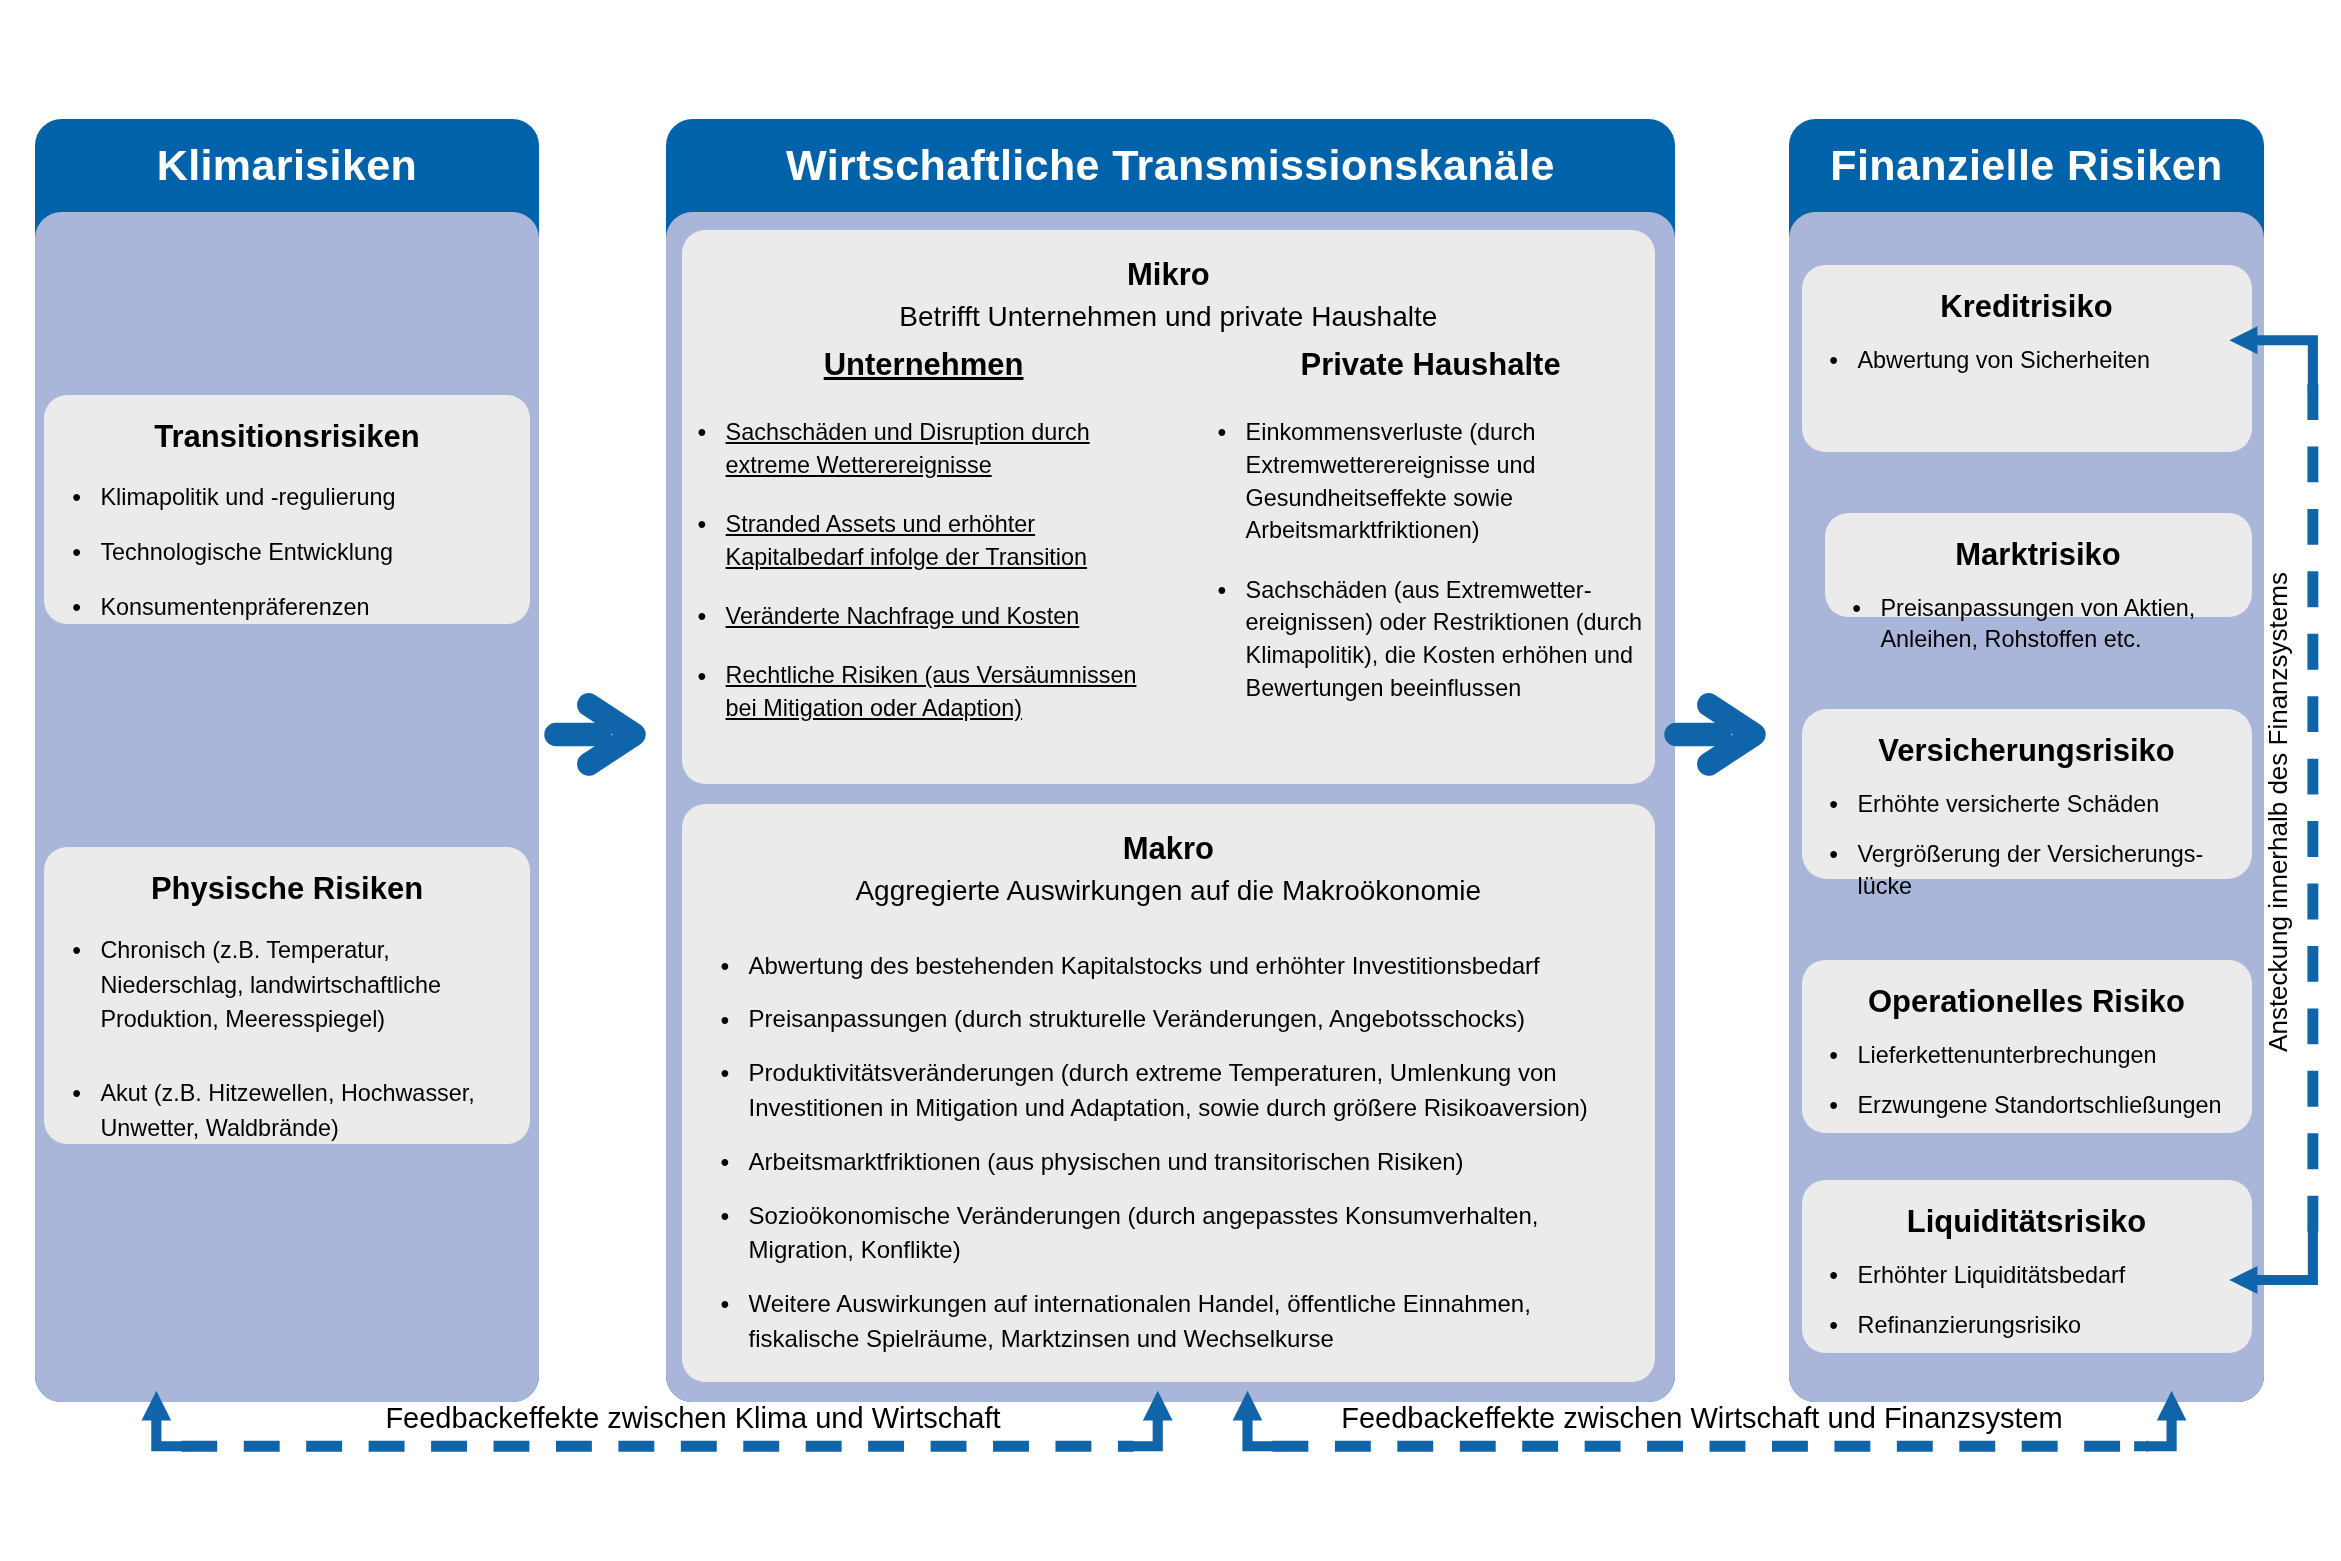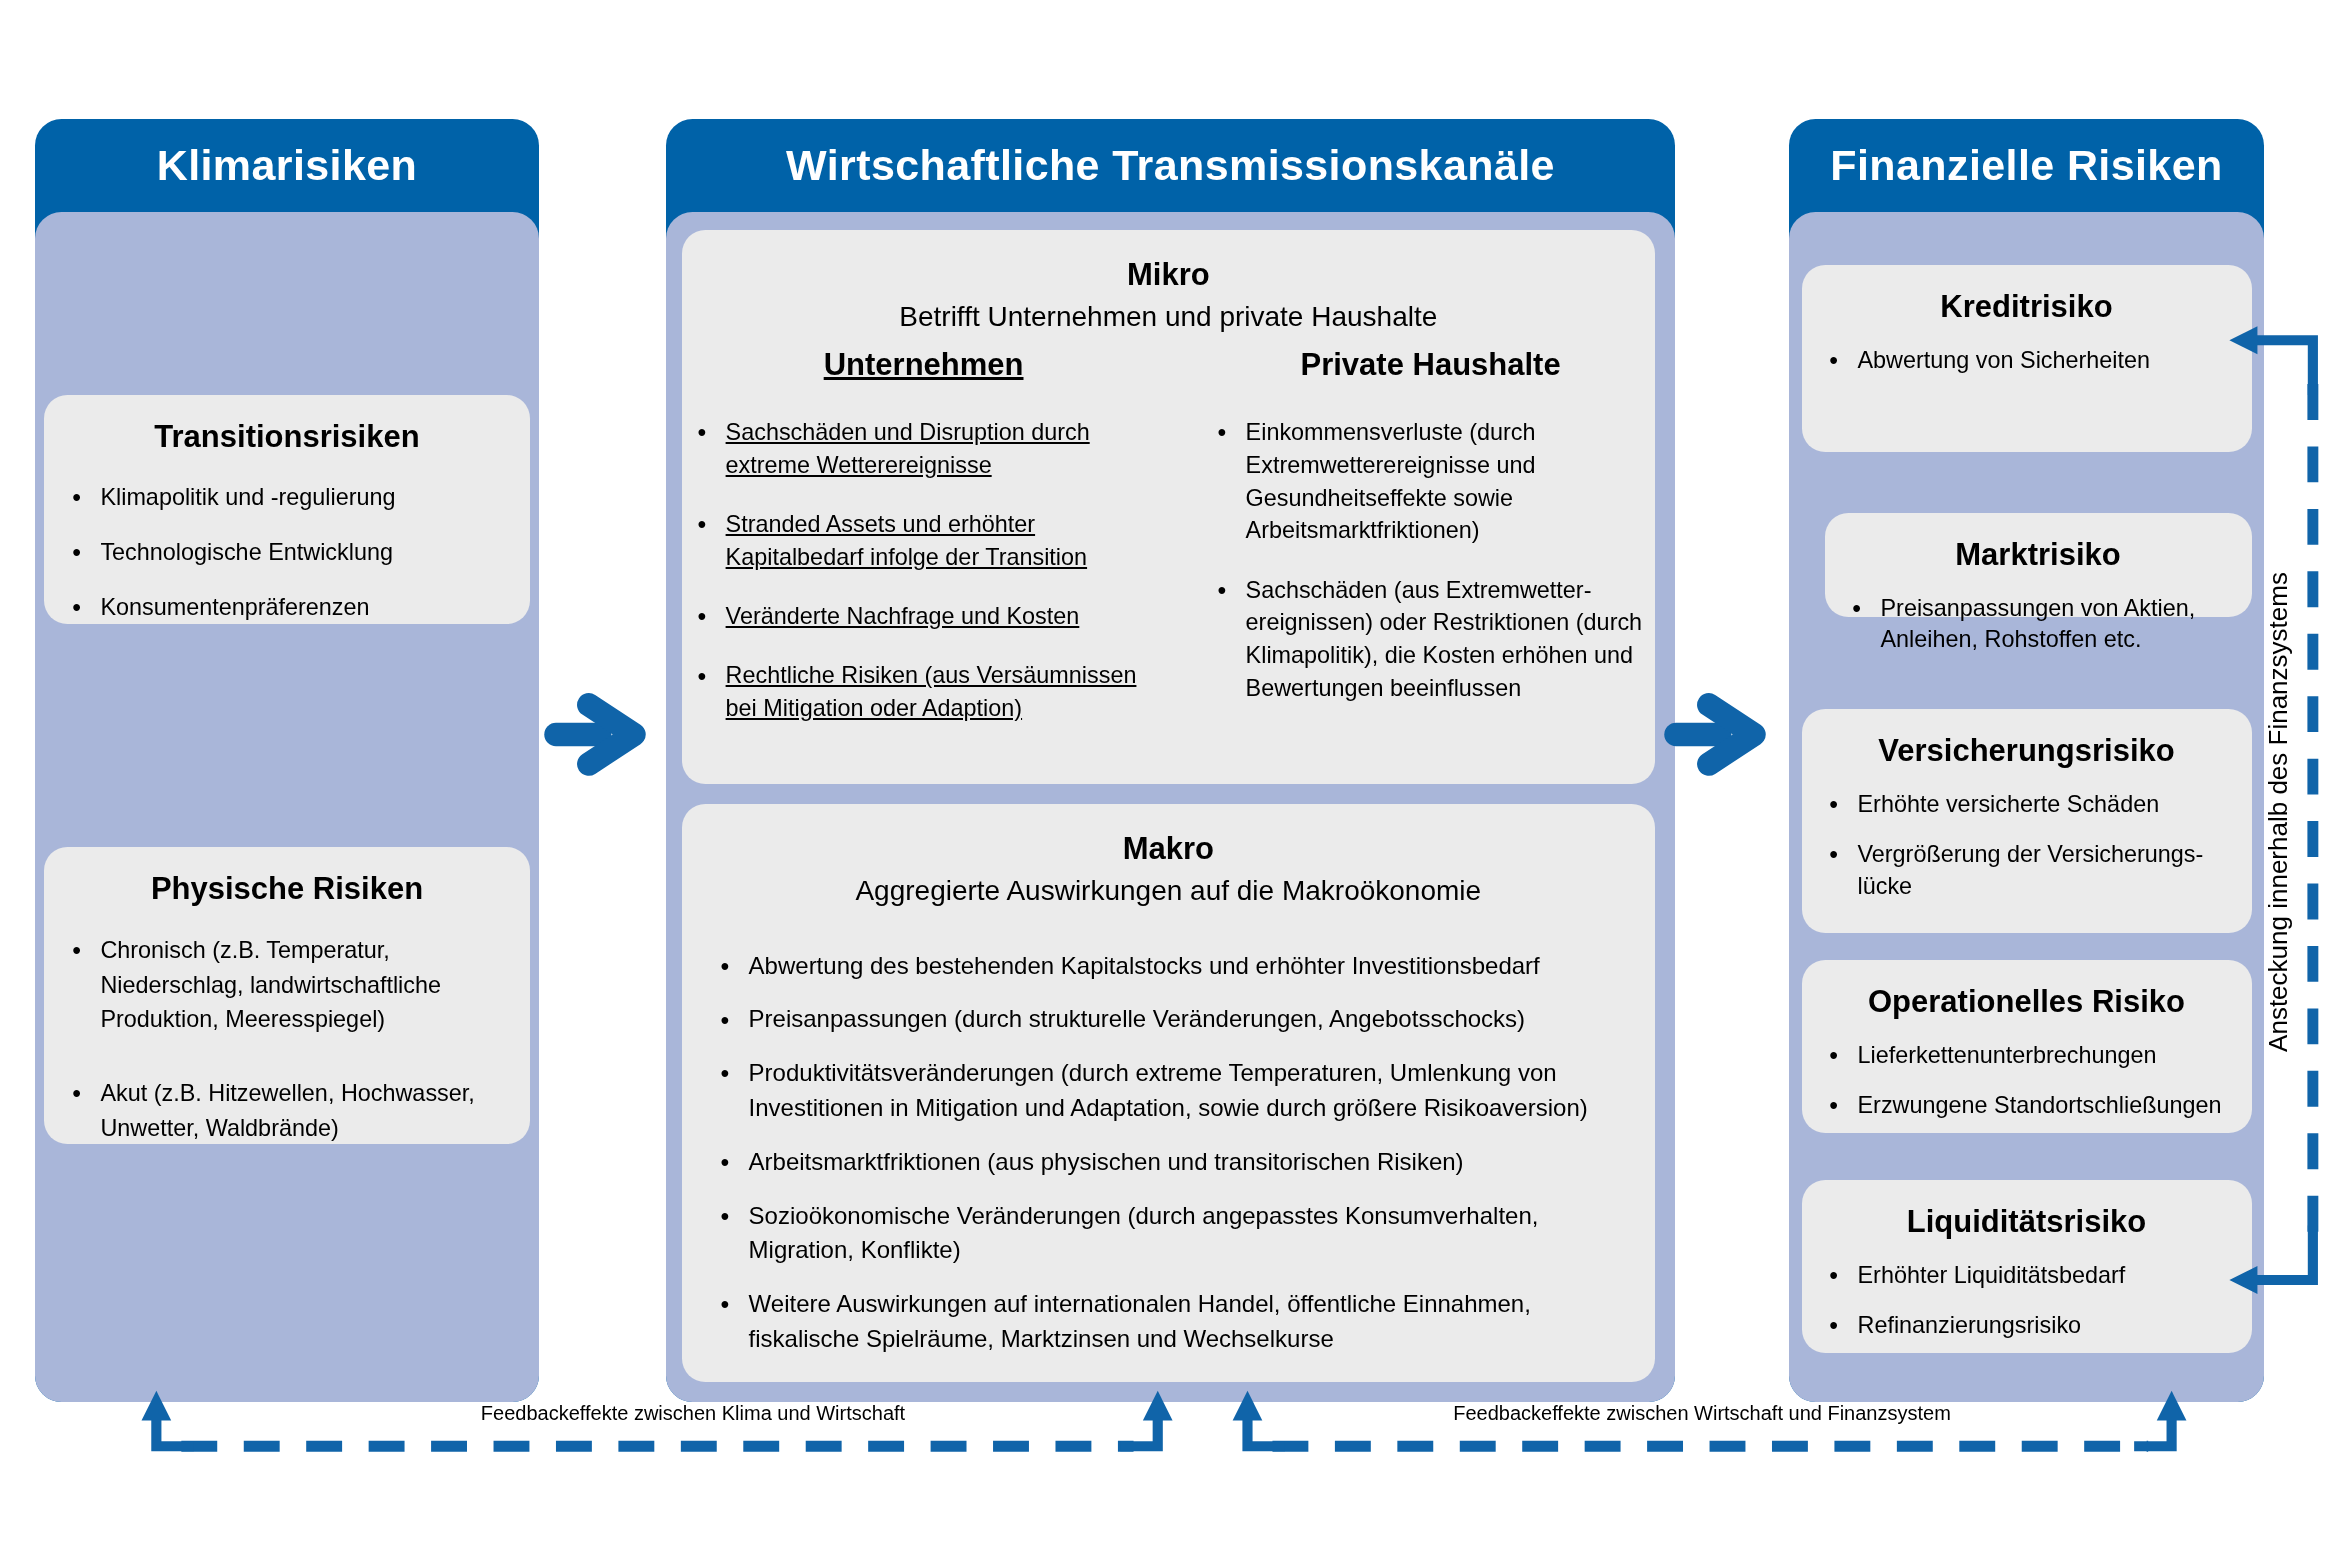--- a/index.html
+++ b/index.html
@@ -104,39 +104,39 @@
 
   #box-makro ul.bullets { margin: 42px 7.8px 0 11px; }
   #box-makro ul.bullets li { font-size: 24px; line-height: 1.45; margin-bottom: 19px; }
 
   
   .fin-box { left: 12.5px; right: 12.5px; }
   .fin-box .box-title { margin-bottom: 20px; }
   .fin-box ul.bullets li { margin-bottom: 19px; line-height: 1.35; }
   #box-credit      { top: 53px;   height: 187px; }
   #box-market      { top: 301px;  height: 104px; margin-left: 23px; }
-  #box-insurance   { top: 497px;  height: 224px; }
+  #box-insurance   { top: 497px;  height: 170px; border-radius: 25px; }
   #box-operational { top: 748px;  height: 173px; }
   #box-liquidity   { top: 968px; height: 173px; }
 
   
   .overlay {
     position: absolute;
     inset: 0;
     width: 2342px;
     height: 1561px;
     pointer-events: none;
   }
 
   
   .feedback-label {
     position: absolute;
     top: 1402px;
     transform: translateX(-50%);
-    font-size: 20px;
+    font-size: 29px;
     white-space: nowrap;
   }
   #feedback-label-left  { left: 693px; }
   #feedback-label-right { left: 1702px; }
   .contagion-label {
     position: absolute;
     left: 2278px;
     top: 812px;
     transform: translate(-50%, -50%) rotate(-90deg);
     font-size: 26px;

